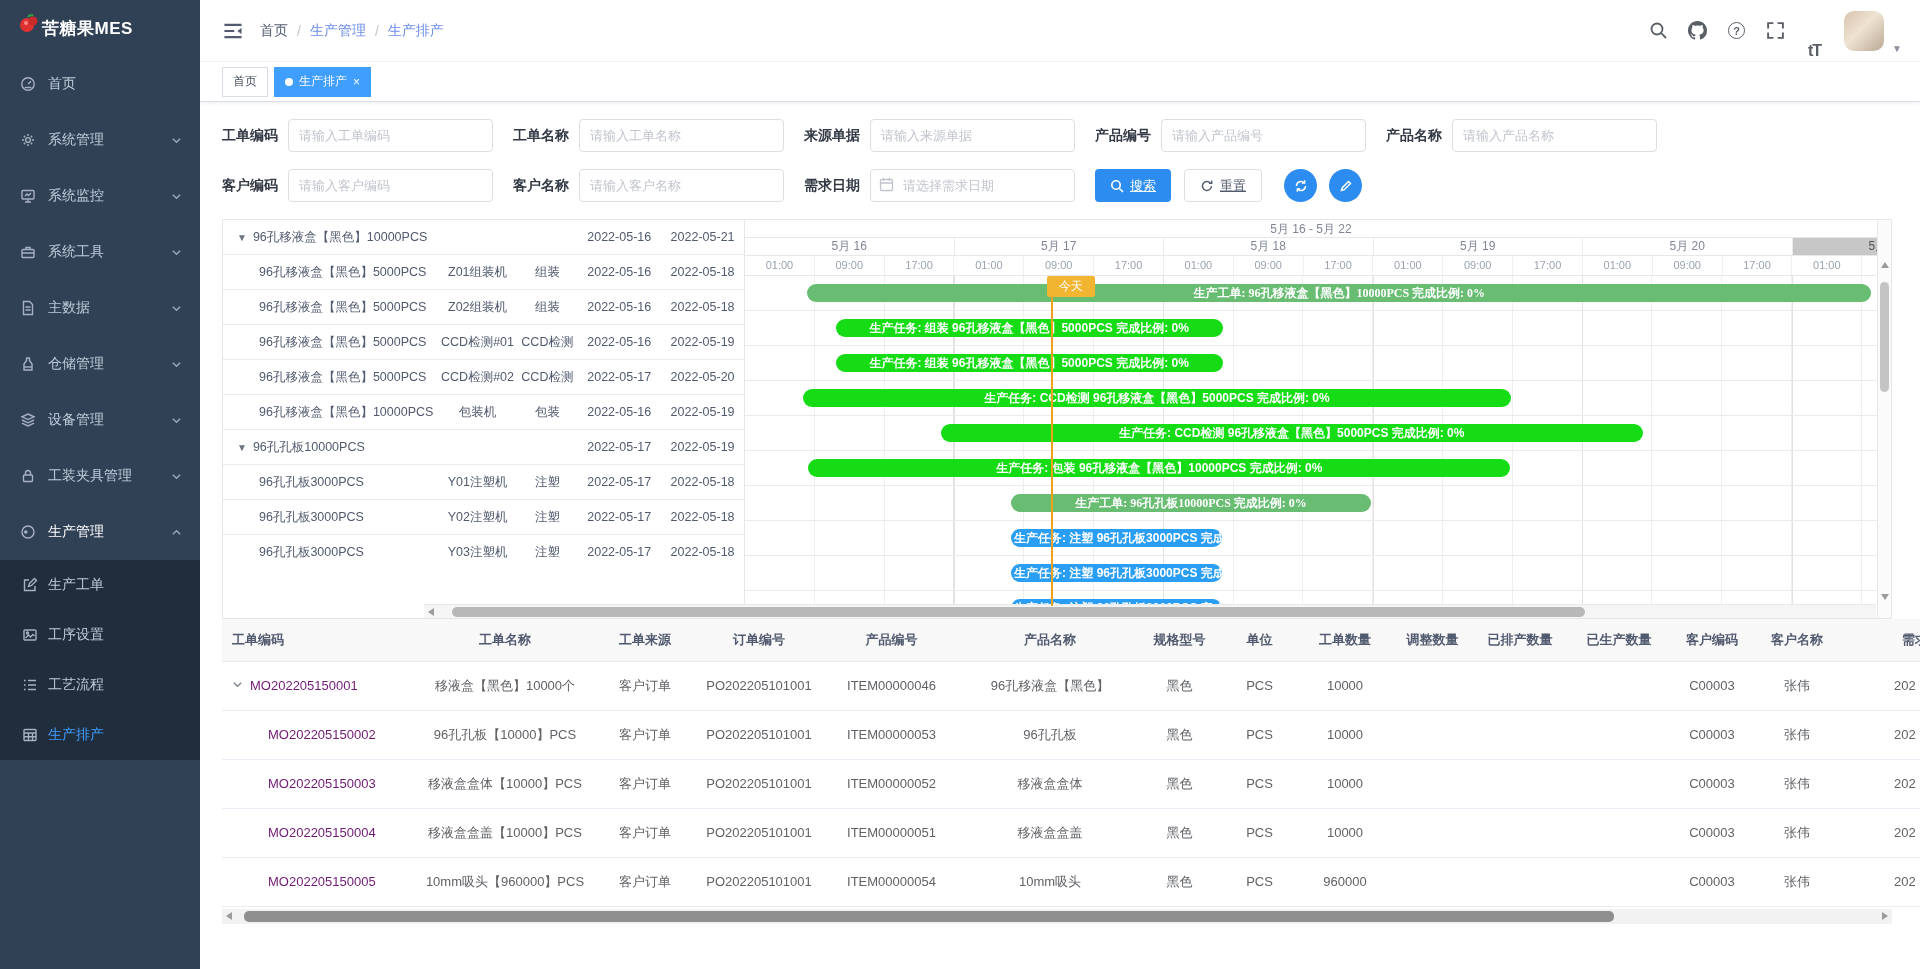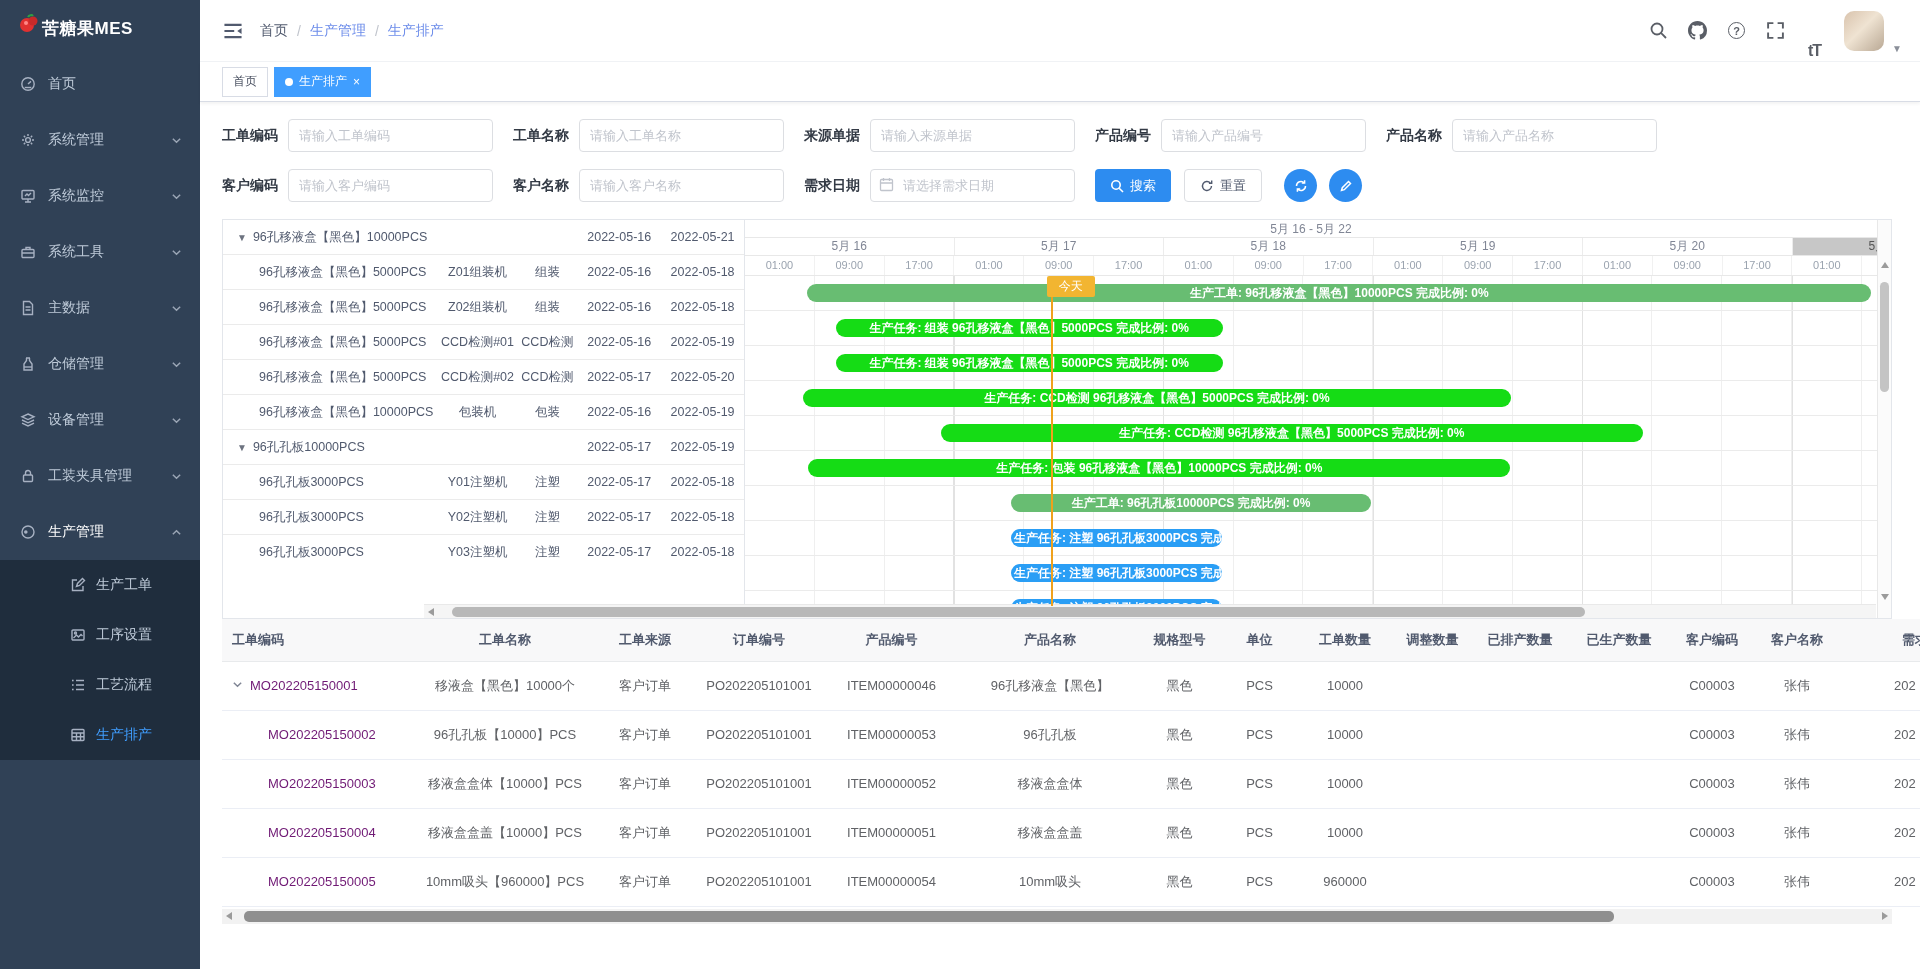--- a/index.html
+++ b/index.html
@@ -13,21 +13,21 @@
   .logo-text { color:#fff; font-weight:bold; font-size:17px; letter-spacing:.5px; }
   .menu-item { height:56px; display:flex; align-items:center; padding:0 18px 0 20px;
     color:#bfcbd9; font-size:14px; cursor:pointer; }
   .menu-item.active-parent { color:#ffffff; }
   .mi-icon { width:16px; height:16px; margin-right:12px; color:#a7b1c2; flex-shrink:0; display:flex; align-items:center; }
   .mi-icon svg { width:16px; height:16px; }
   .chev { margin-left:auto; color:#9aa5b5; display:flex; }
   .chev svg { width:11px; height:11px; }
   .chev.up svg { transform:rotate(180deg); }
   .submenu { background:#1f2d3d; }
-  .submenu .menu-item { height:50px; padding-left:46px; font-size:14px;margin-left:24px; }
+  .submenu .menu-item { height:50px; padding-left:22px; font-size:14px; }
   .submenu .menu-item.active { color:#409eff; }
   .submenu .mi-icon { margin-right:10px; }
 
   
   .main { width:1720px; display:flex; flex-direction:column; background:#fff; }
 
   .topbar { height:62px; display:flex; align-items:center; padding:0 18px 0 22px;
     border-bottom:1px solid #f0f2f5; background:#fff; }
   .hamburger { width:22px; height:22px; color:#515a6e; cursor:pointer; margin-right:16px; display:flex; }
   .breadcrumb { display:flex; align-items:center; gap:9px; font-size:14px; }
@@ -57,21 +57,21 @@
   .f-row { display:flex; align-items:center; margin-bottom:17px; }
   .f-field { display:flex; align-items:center; margin-right:20px; }
   .f-label { font-size:14px; font-weight:bold; color:#333a45; margin-right:10px; white-space:nowrap; }
   .f-input { width:205px; height:33px; border:1px solid #dcdee2; border-radius:4px;
     padding:0 10px; font-size:13px; color:#515a6e; outline:none; font-family:inherit; }
   .f-input::placeholder { color:#c0c4cc; }
   .date-wrap { position:relative; }
   .date-wrap .f-input { padding-left:32px; }
   .cal-icon { position:absolute; left:9px; top:8px; width:15px; height:15px; color:#c0c4cc; }
   .btn { height:33px; border:none; border-radius:4px; font-size:13px; display:inline-flex;
-    align-items:center; gap:6px; cursor:pointer; padding:0 15px; font-family:inherit; }
+    align-items:center; gap:6px; cursor:pointer; padding:0 15px; font-family:inherit;text-decoration:underline; }
   .btn-primary { background:#2d8cf0; color:#fff; }
   .btn-default { background:#fff; border:1px solid #dcdee2; color:#515a6e; margin-left:13px; }
   .btn-circle { width:33px; height:33px; border-radius:50%; background:#2d8cf0; color:#fff;
     border:none; display:inline-flex; align-items:center; justify-content:center; cursor:pointer; }
   .btn-circle.first { margin-left:22px; }
   .btn-circle + .btn-circle { margin-left:12px; }
   .btn svg, .btn-circle svg { width:14px; height:14px; }
 
   
   .gantt { margin:0 28px 0 22px; border:1px solid #e3e6eb; height:400px; display:flex; position:relative; background:#fff; }
@@ -100,21 +100,21 @@
   .g-hour { width:69.83px; text-align:center; line-height:19px; font-size:11px; color:#9aa3af;
     border-right:1px solid #f1f1f1; }
   .g-rows { position:relative; height:330px; width:100%;
     background-image:
       repeating-linear-gradient(90deg, transparent 0, transparent 208.5px, #e2e2e2 208.5px, #e2e2e2 209.5px),
       repeating-linear-gradient(90deg, transparent 0, transparent 68.8px, #efefef 68.8px, #efefef 69.8px); }
   .g-brow { height:35px; border-bottom:1px solid #ebebeb; position:relative; }
   .g-bar { position:absolute; top:8px; height:18px; line-height:18px; border-radius:9px; color:#fff;
     font-size:12px; font-weight:bold; text-align:center; white-space:nowrap; overflow:hidden;
     padding:0 8px; cursor:pointer; }
-  .bar-workorder { background:#68bd72; }
+  .bar-workorder { background:#68bd72;font-family:Liberation Serif, serif; }
   .bar-task { background:#15dc15; }
   .bar-selected { background:#2a9ef5; text-align:left; padding:0 3px; }
   .today-line { position:absolute; top:0; bottom:0; left:27%; width:2px; background:#efa11c; z-index:5; }
   .today-label { position:absolute; top:0; left:calc(27% - 4px); background:#f2b531; color:#fff;
     font-size:12px; padding:2px 12px; border-radius:2px; z-index:6; }
 
   .g-vscroll { width:14px; flex-shrink:0; border-left:1px solid #e8e8e8; background:#fbfbfb; position:relative; }
   .vthumb { position:absolute; left:2px; top:62px; width:9px; height:110px; background:#c4c4c4; border-radius:5px; cursor:pointer; }
   .tri-up,.tri-down { position:absolute; left:3px; width:0; height:0; border-left:4px solid transparent; border-right:4px solid transparent; }
   .tri-up { top:42px; border-bottom:6px solid #9b9b9b; }

